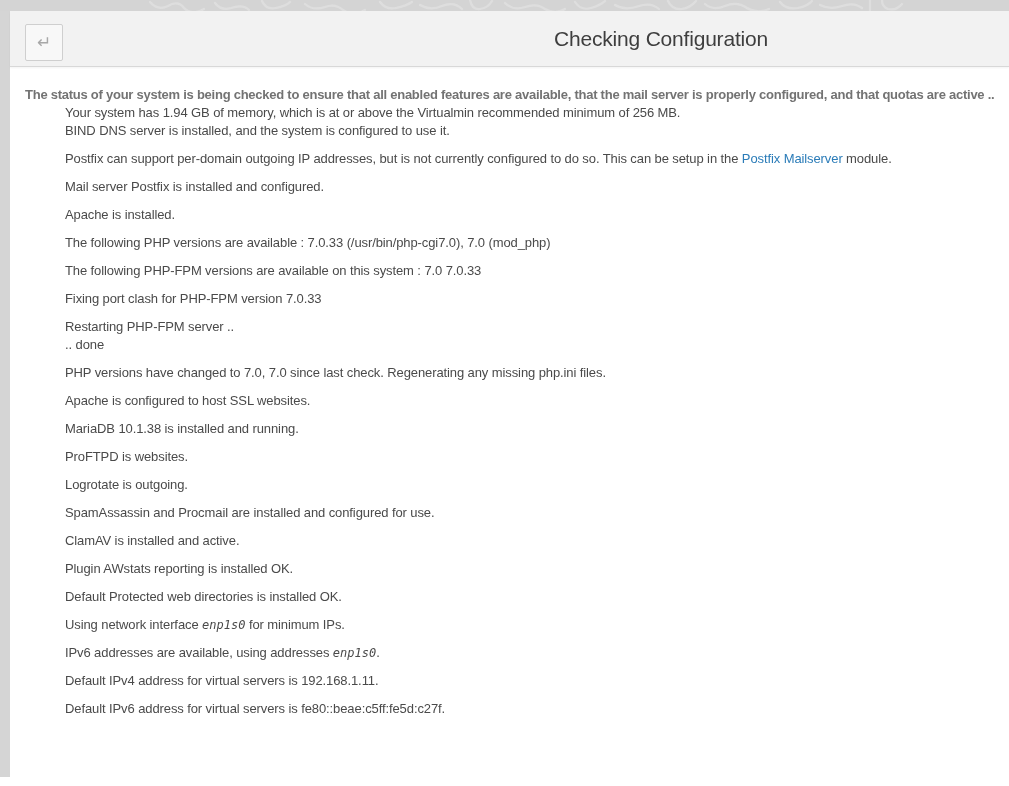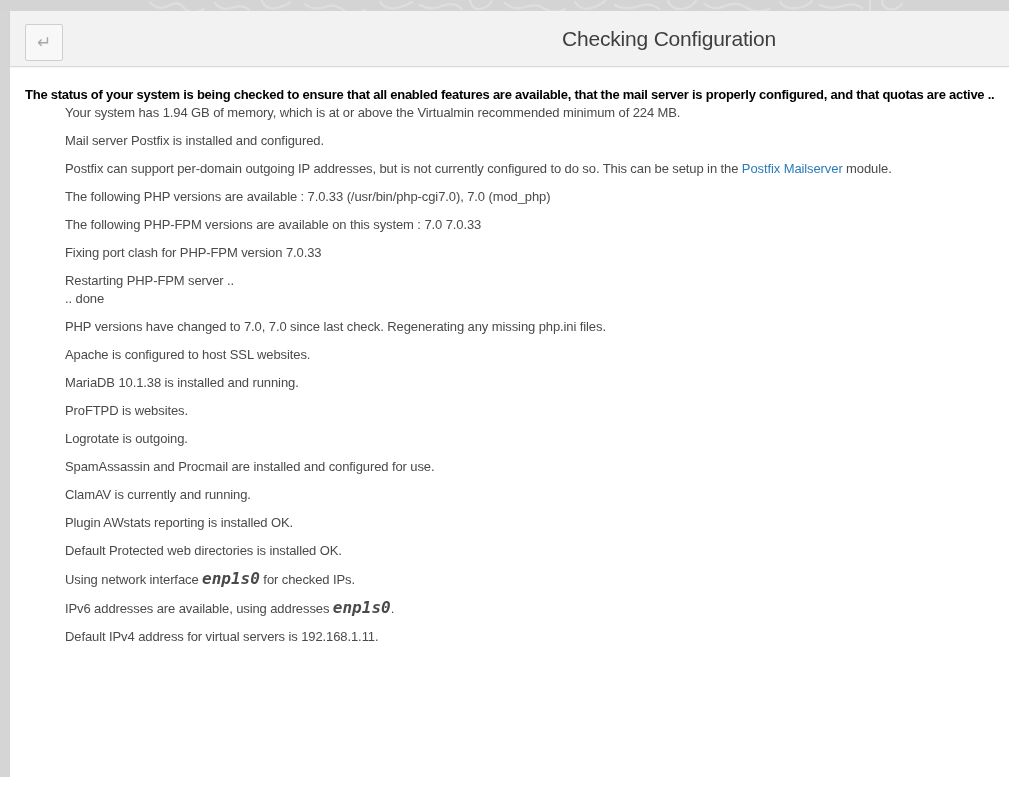--- a/index.html
+++ b/index.html
@@ -32,36 +32,36 @@
   .back-btn{
     position:absolute;left:15px;top:13px;width:38px;height:37px;
     background:#f8f8f8;border:1px solid #cfcfcf;border-radius:2px;
     box-sizing:border-box;display:flex;align-items:center;justify-content:center;
     cursor:pointer;padding:0;
   }
   .back-btn span{font-size:17px;color:#a8a8a8;line-height:1;}
   .page-title{
     position:absolute;left:651px;top:50%;
     transform:translate(-50%,-50%);
-    font-size:21px;letter-spacing:-0.2px;color:#3e3e3e;white-space:nowrap;margin-left:8px;
+    font-size:21px;letter-spacing:-0.2px;color:#3e3e3e;white-space:nowrap;
   }
   .card-body{
     padding:19px 15px 0 15px;
   }
   .line{
     margin-top:10px;line-height:18px;font-size:13px;letter-spacing:-0.1px;
     color:#4a4a4a;white-space:nowrap;
   }
   .line.tight{margin-top:0;}
-  .line.bold{font-weight:bold;color:#000000;letter-spacing:-0.25px;}
+  .line.bold{font-weight:bold;color:#737373;letter-spacing:-0.25px;}
   .line.indent{padding-left:40px;}
   .line a.link{color:#2b7cb8;text-decoration:none;cursor:pointer;}
   .line .mono{
     font-family:"DejaVu Sans Mono",monospace;font-style:italic;
-    font-size:16px;letter-spacing:0;font-weight:bold;
+    font-size:12px;letter-spacing:0;
   }
 </style>
 </head>
 <body>
 
 <div class="canvas">
 
   <div class="top-band">
 
     <svg width="1009" height="11" viewBox="0 0 1009 11">
@@ -93,37 +93,40 @@
     <div class="card-header">
       <button class="back-btn">
         <span>↵</span>
       </button>
       <div class="page-title">Checking Configuration</div>
     </div>
 
     <div class="card-body">
 
     <div class="line bold tight"><span>The status of your system is being checked to ensure that all enabled features are available, that the mail server is properly configured, and that quotas are active ..</span></div>
-        <div class="line indent tight"><span>Your system has 1.94 GB of memory, which is at or above the Virtualmin recommended minimum of 224 MB.</span></div>
+        <div class="line indent tight"><span>Your system has 1.94 GB of memory, which is at or above the Virtualmin recommended minimum of 256 MB.</span></div>
+        <div class="line indent tight"><span>BIND DNS server is installed, and the system is configured to use it.</span></div>
+        <div class="line indent"><span>Postfix can support per-domain outgoing IP addresses, but is not currently configured to do so. This can be setup in the </span><a class="link" href="#">Postfix Mailserver</a><span> module.</span></div>
         <div class="line indent"><span>Mail server Postfix is installed and configured.</span></div>
-        <div class="line indent"><span>Postfix can support per-domain outgoing IP addresses, but is not currently configured to do so. This can be setup in the </span><a class="link" href="#">Postfix Mailserver</a><span> module.</span></div>
+        <div class="line indent"><span>Apache is installed.</span></div>
         <div class="line indent"><span>The following PHP versions are available : 7.0.33 (/usr/bin/php-cgi7.0), 7.0 (mod_php)</span></div>
         <div class="line indent"><span>The following PHP-FPM versions are available on this system : 7.0 7.0.33</span></div>
         <div class="line indent"><span>Fixing port clash for PHP-FPM version 7.0.33</span></div>
         <div class="line indent"><span>Restarting PHP-FPM server ..</span></div>
         <div class="line indent tight"><span>.. done</span></div>
         <div class="line indent"><span>PHP versions have changed to 7.0, 7.0 since last check. Regenerating any missing php.ini files.</span></div>
         <div class="line indent"><span>Apache is configured to host SSL websites.</span></div>
         <div class="line indent"><span>MariaDB 10.1.38 is installed and running.</span></div>
         <div class="line indent"><span>ProFTPD is websites.</span></div>
         <div class="line indent"><span>Logrotate is outgoing.</span></div>
         <div class="line indent"><span>SpamAssassin and Procmail are installed and configured for use.</span></div>
-        <div class="line indent"><span>ClamAV is currently and running.</span></div>
+        <div class="line indent"><span>ClamAV is installed and active.</span></div>
         <div class="line indent"><span>Plugin AWstats reporting is installed OK.</span></div>
         <div class="line indent"><span>Default Protected web directories is installed OK.</span></div>
-        <div class="line indent"><span>Using network interface </span><span class="mono">enp1s0</span><span> for checked IPs.</span></div>
+        <div class="line indent"><span>Using network interface </span><span class="mono">enp1s0</span><span> for minimum IPs.</span></div>
         <div class="line indent"><span>IPv6 addresses are available, using addresses </span><span class="mono">enp1s0</span><span>.</span></div>
         <div class="line indent"><span>Default IPv4 address for virtual servers is 192.168.1.11.</span></div>
+        <div class="line indent"><span>Default IPv6 address for virtual servers is fe80::beae:c5ff:fe5d:c27f.</span></div>
       </div>
 
   </div>
 
 </div>
 
 </body></html>

